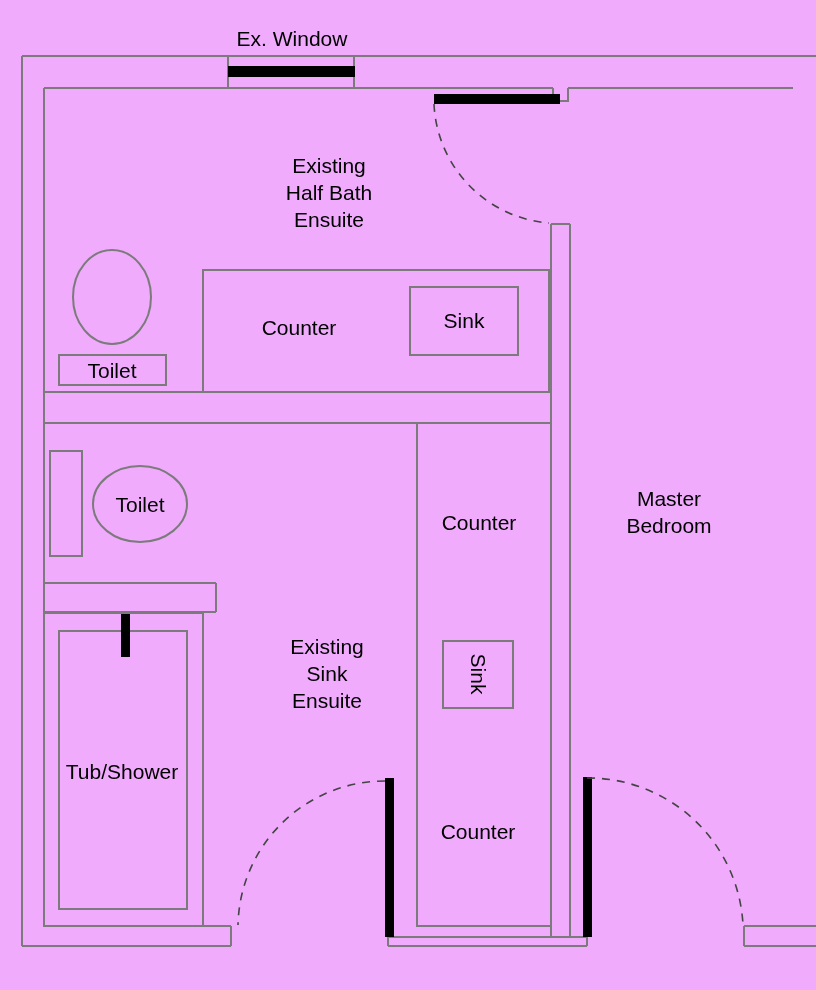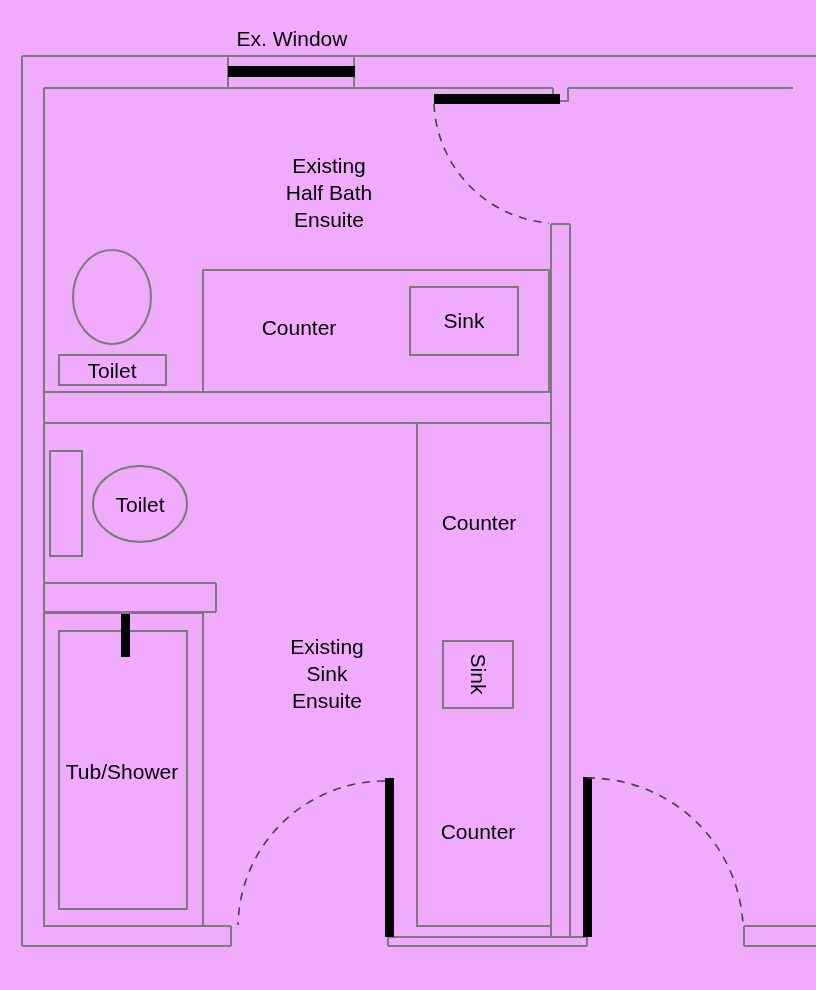--- a/index.html
+++ b/index.html
@@ -91,19 +91,23 @@
   <div class="lbl" style="left:112px;top:370px;">Toilet</div>
 
   <div class="lbl" style="left:140px;top:504px;">Toilet</div>
 
   <div class="lbl room-lbl" style="left:313px;top:673px;">
     <span>Existing</span>
     <span>Sink</span>
     <span>Ensuite</span>
   </div>
 
+  <div class="lbl room-lbl" style="left:655px;top:512px;">
+    <span>Master</span>
+    <span>Bedroom</span>
+  </div>
 
   <div class="lbl" style="left:122px;top:771px;text-align:center;">Tub/Shower</div>
   <div class="lbl" style="left:479px;top:522px;">Counter</div>
   <div class="lbl vert" style="left:478px;top:674px;">Sink</div>
   <div class="lbl" style="left:478px;top:831px;">Counter</div>
 
 </div>
 
 </body></html>

